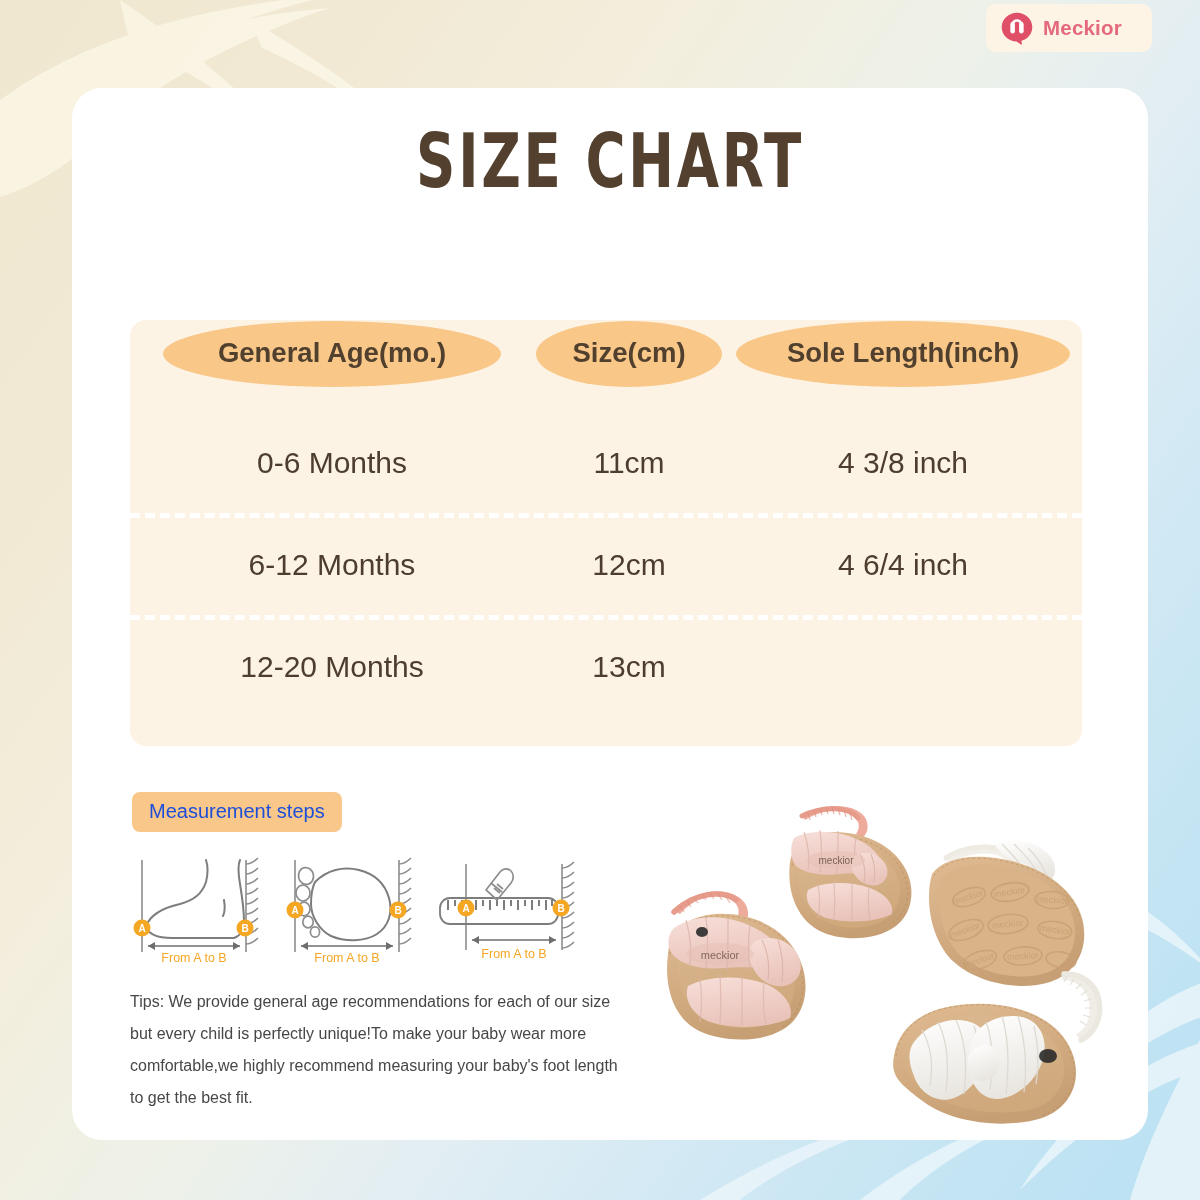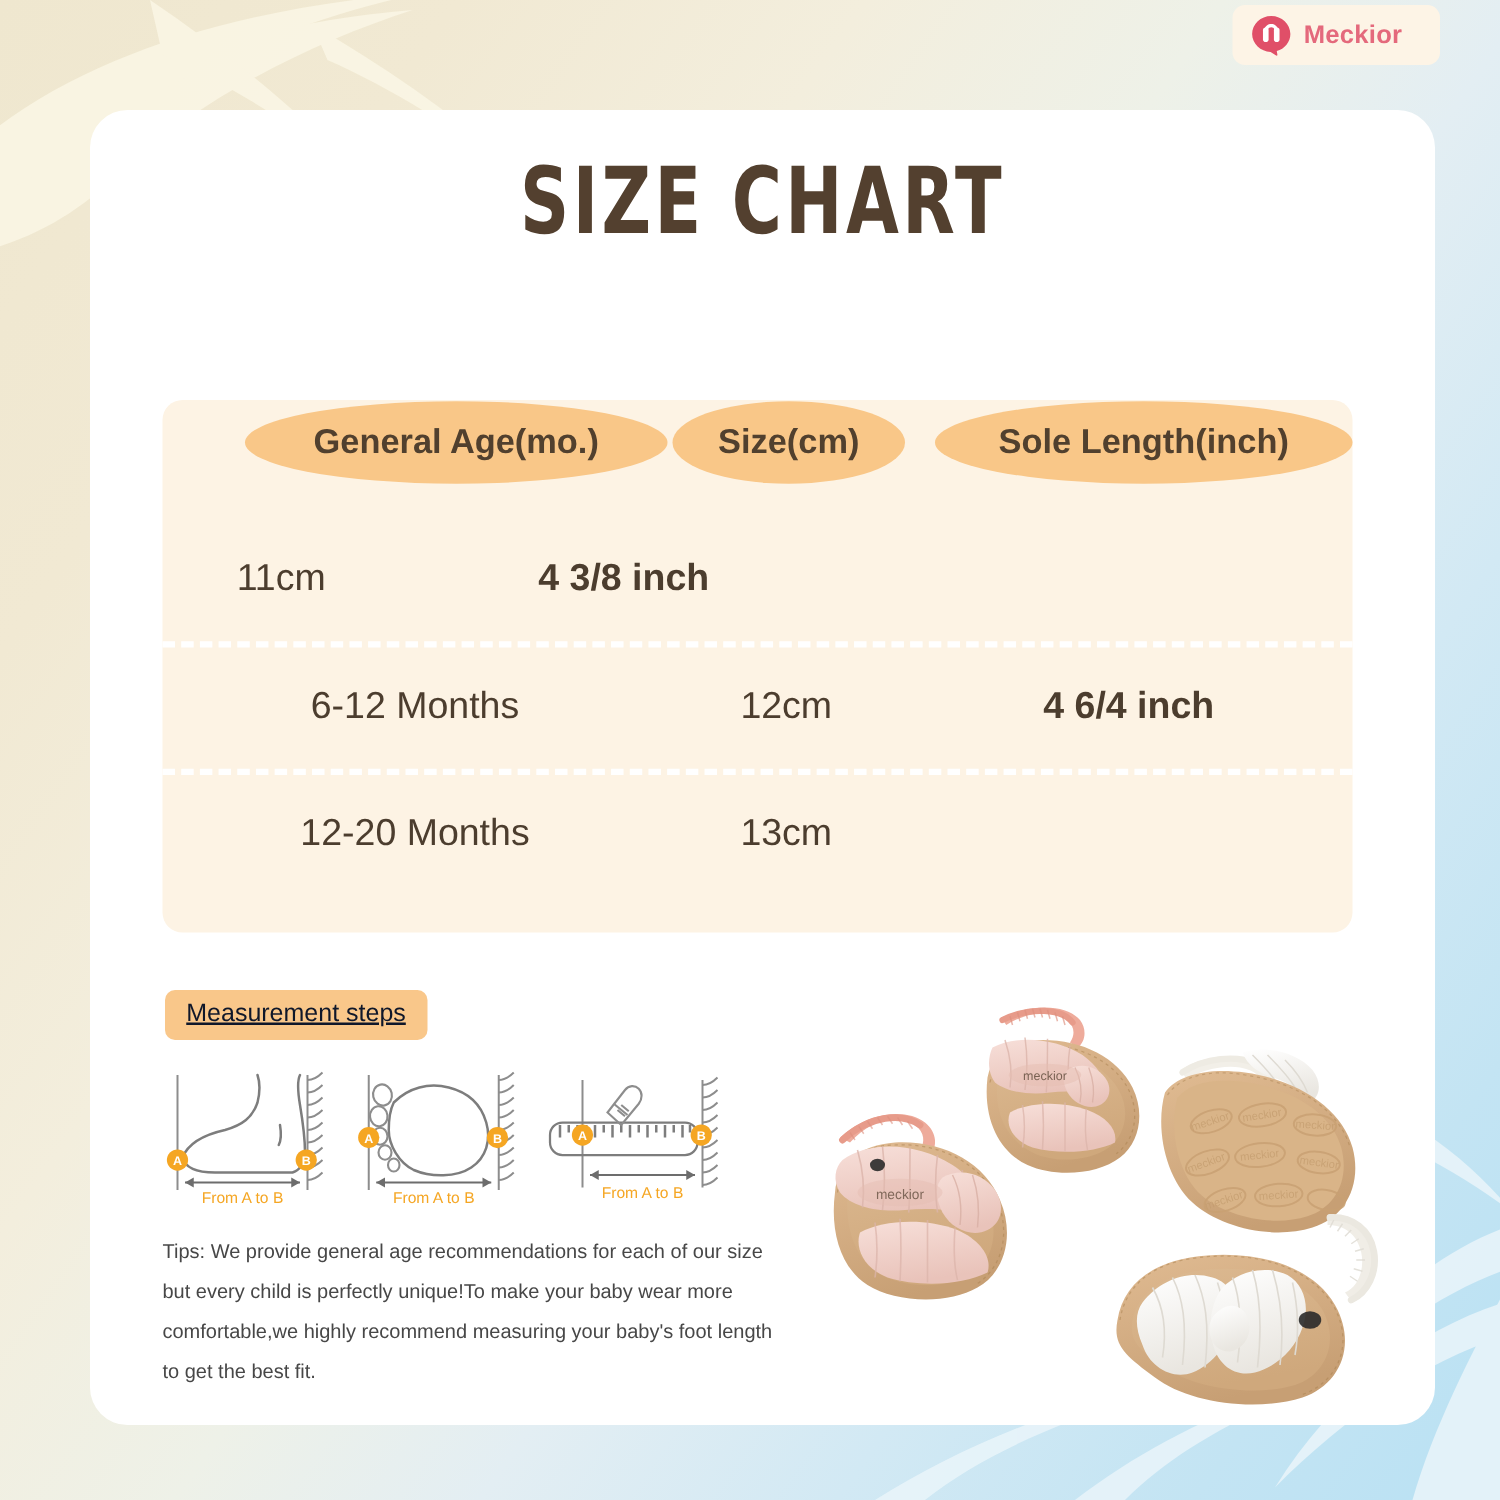--- a/index.html
+++ b/index.html
@@ -69,21 +69,21 @@
     width: 952px; height: 426px;
     background: #fdf3e4;
     border-radius: 16px;
   }
   #head-row {
     position: relative; z-index: 3;
     display: flex;
     height: 68px;
   }
   .hcell {
-    display: flex; align-items: center; justify-content: flex-end;
+    display: flex; align-items: center; justify-content: center;
   }
   .pill {
     background: #f9c788;
     border-radius: 50%;
     color: #51402e;
     font-size: 27.5px;
     font-weight: bold;
     display: flex; align-items: center; justify-content: center;
     white-space: nowrap;
     line-height: 1;
@@ -112,32 +112,31 @@
     border-top: 5px dashed #ffffff;
   }
   .dcell {
     font-size: 30px;
     color: #4c3d2e;
     text-align: center;
     white-space: nowrap;
   }
   .c0 { width: 404px; }
   .c1 { width: 190px; }
-  .c2 { width: 358px; font-weight: bold; }
+  .c2 { width: 358px; }
 
   
   #ms-badge {
     position: absolute; left: 60px; top: 704px;
     background: #f9c78a;
     border-radius: 8px;
     padding: 8px 17px 9px;
     font-size: 20px;
-    color: #0f172a;
+    color: #1d4ed8;
     white-space: nowrap;
-    text-decoration: underline;
   }
   #diagrams {
     position: absolute; left: 56px; top: 762px;
     display: flex; gap: 5px;
   }
   .diag { width: 148px; height: 116px; }
 
   
   #tips {
     position: absolute; left: 58px; top: 898px;
@@ -199,20 +198,21 @@
       <div class="hcell" id="hc1">
         <div class="pill">Size(cm)</div>
       </div>
       <div class="hcell" id="hc2">
         <div class="pill">Sole Length(inch)</div>
       </div>
     </div>
 
     <div id="body-rows">
       <div class="drow">
+        <div class="dcell c0">0-6 Months</div>
         <div class="dcell c1">11cm</div>
         <div class="dcell c2">4 3/8 inch</div>
       </div>
       <div class="drow">
         <div class="dcell c0">6-12 Months</div>
         <div class="dcell c1">12cm</div>
         <div class="dcell c2">4 6/4 inch</div>
       </div>
       <div class="drow">
         <div class="dcell c0">12-20 Months</div>

